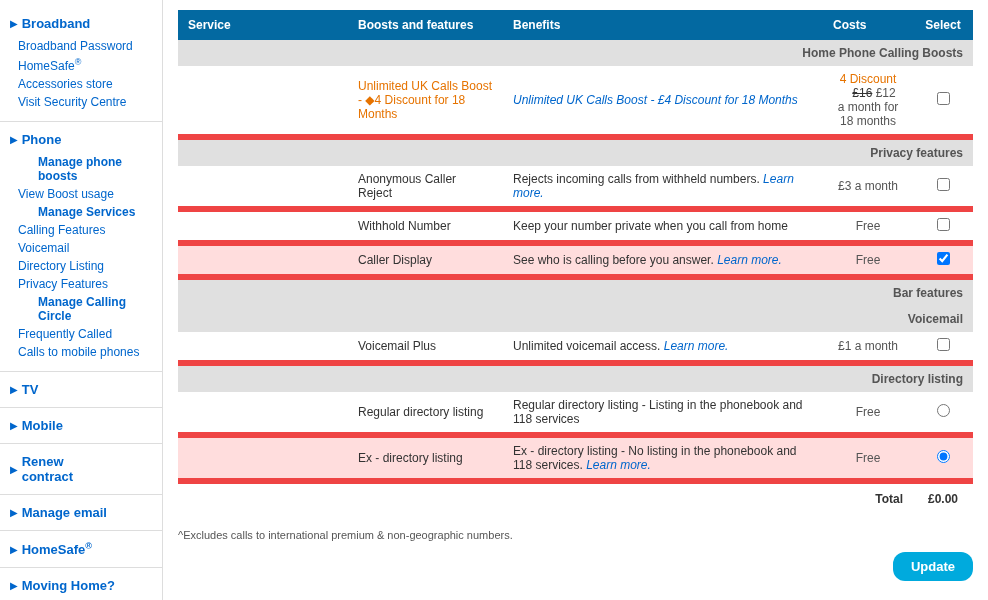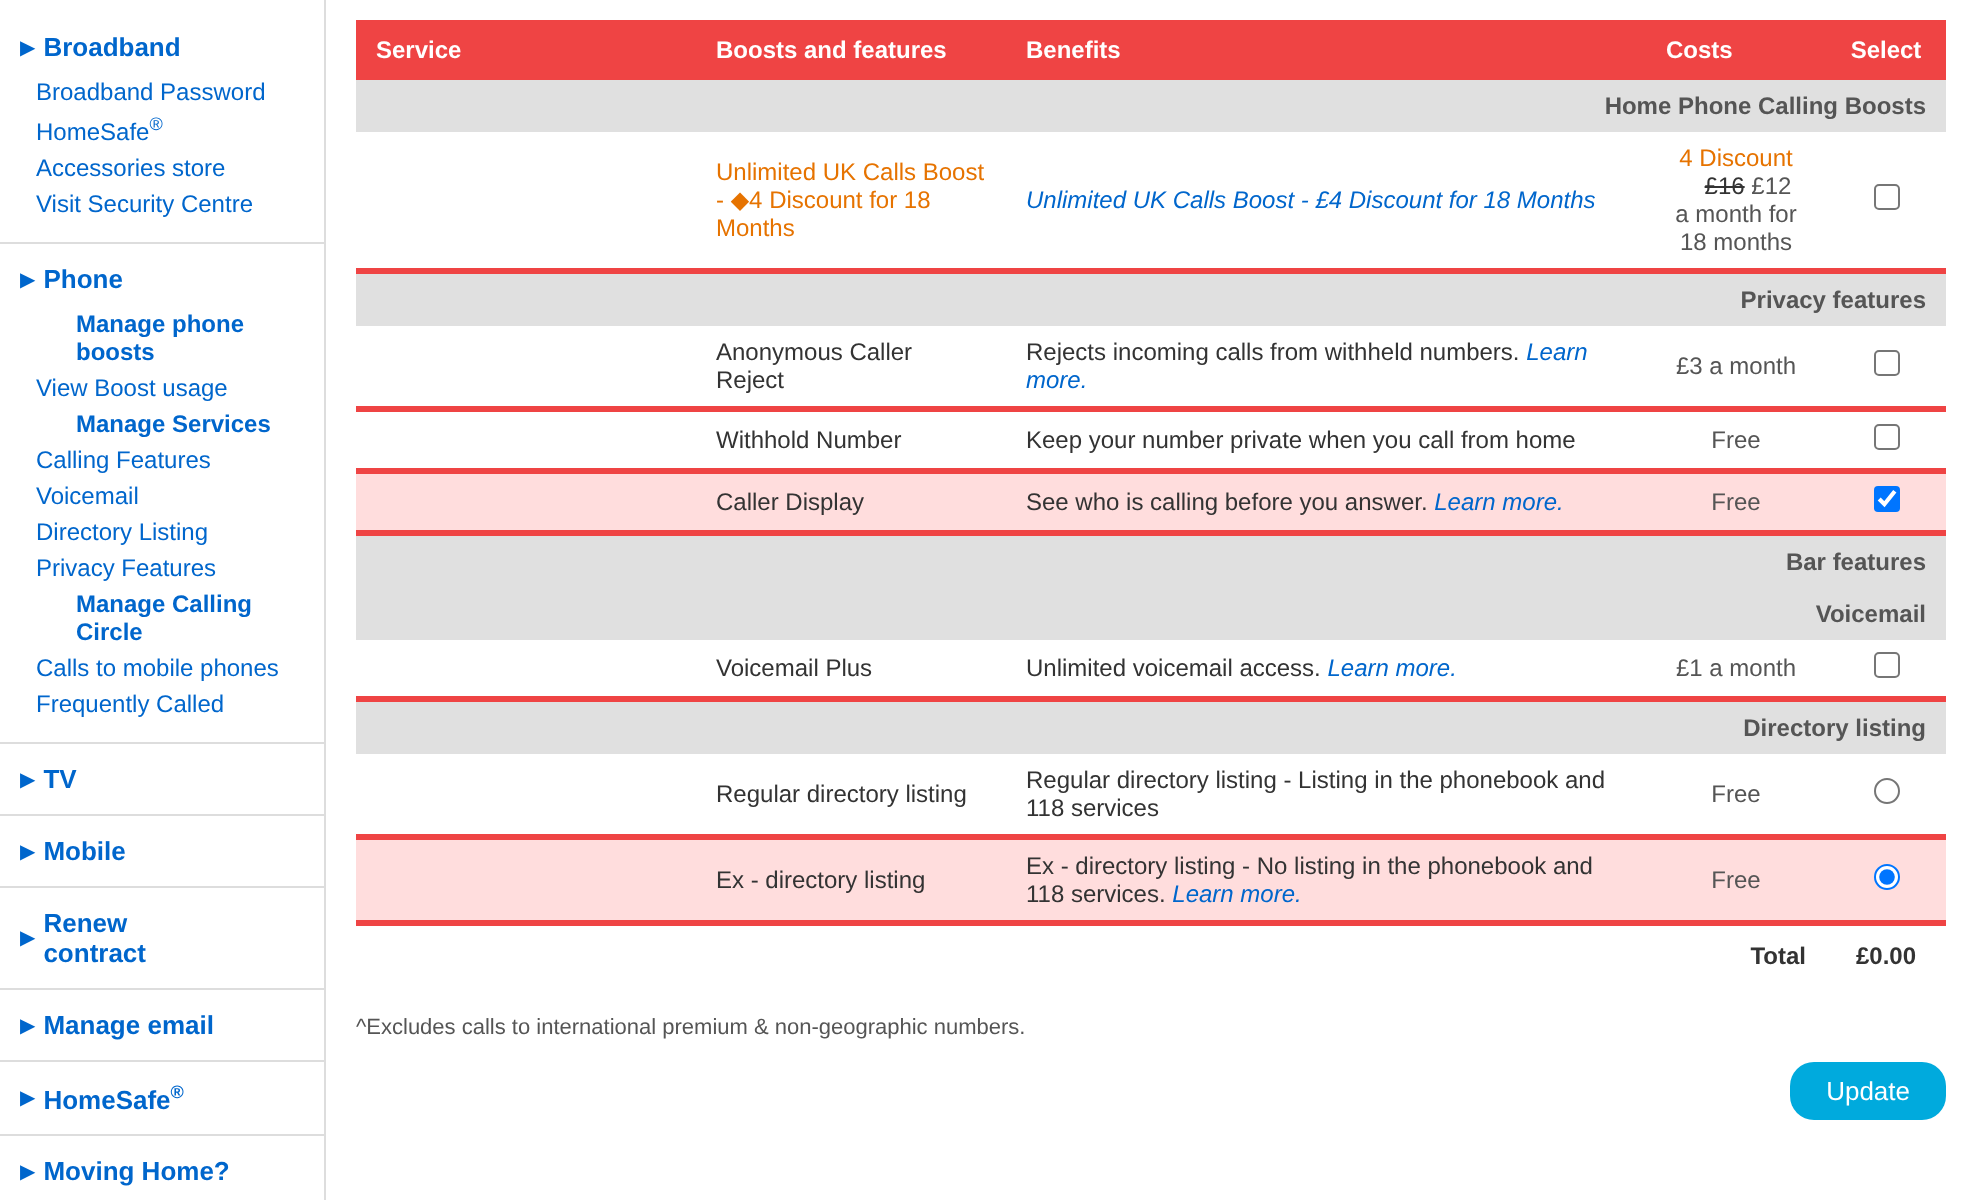--- a/index.html
+++ b/index.html
@@ -13,43 +13,43 @@
     .sidebar-sub-items { padding: 0 0 6px 18px; }
     .sidebar-sub-items a { display: block; color: #0066cc; text-decoration: none; padding: 2px 0; font-size: 12px; }
     .sidebar-sub-items a.bold { font-weight: bold; padding-left: 20px; }
     .sidebar-divider { height: 1px; background: #ddd; margin: 4px 0; }
 
     
     .main { flex: 1; padding: 10px 15px; overflow-y: auto; height: 600px; }
 
     
     table { width: 100%; border-collapse: collapse; font-size: 12px; }
-    thead tr th { background: #ef4444; color: #fff; padding: 8px 10px; text-align: left; font-weight: bold; }
+    thead tr th { background: #0369a1; color: #fff; padding: 8px 10px; text-align: left; font-weight: bold; }
     thead tr th.costs-col { width: 90px; }
 
     .section-row td { background: #e0e0e0; font-weight: bold; padding: 6px 10px; color: #333; vertical-align: top; text-align: right; }
     .section-row td.section-label { color: #555; font-size: 12px; }
 
-    .data-row td { padding: 6px 10px; border-bottom: 3px solid #ef4444; vertical-align: middle; background: #fff; }
+    .data-row td { padding: 6px 10px; border-bottom: 6px solid #ef4444; vertical-align: middle; background: #fff; }
     .data-row.highlight td { background: #fdd; }
     .data-row td.service-name { color: #333; }
     .data-row td.benefit-text { color: #333; }
     .data-row td.costs-text { text-align: center; color: #555; }
     .data-row td.select-col { text-align: center; }
 
     .strikethrough { text-decoration: line-through; color: #333; margin-left: 12px; }
     .orange { color: #e67300; }
     .blue-link { color: #0066cc; text-decoration: none; font-style: italic; }
 
     .total-row td { padding: 8px 10px; font-weight: bold; text-align: right; border-top: 2px solid #ccc; background: #fff; }
 
     .footnote { font-size: 11px; color: #555; margin-top: 10px; padding: 5px 0; }
 
     .update-btn-container { display: flex; justify-content: flex-end; margin-top: 6px; }
-    .update-btn { background: #00aadd; color: #fff; border: none; padding: 7px 18px; font-size: 13px; font-weight: normal; cursor: pointer; border-radius: 12px; }
+    .update-btn { background: #00aadd; color: #fff; border: none; padding: 7px 18px; font-size: 13px; font-weight: bold; cursor: pointer; border-radius: 12px; }
 
     .service-col { width: 170px; }
     .boost-col { width: 155px; }
     .benefit-col { }
     .costs-col { width: 90px; }
     .select-col-w { width: 60px; }
 
     sup { font-size: 9px; }
   </style>
 </head>
@@ -75,22 +75,22 @@
   </div>
   <div class="sidebar-sub-items">
     <a class="bold">Manage phone boosts</a>
     <a>View Boost usage</a>
     <a class="bold">Manage Services</a>
     <a>Calling Features</a>
     <a>Voicemail</a>
     <a>Directory Listing</a>
     <a>Privacy Features</a>
     <a class="bold">Manage Calling Circle</a>
+    <a>Frequently Called</a>
     <a>Calls to mobile phones</a>
-    <a>Frequently Called</a>
   </div>
   <div class="sidebar-divider"></div>
 
   <div class="sidebar-section-header">
     <span class="arrow">▶</span>
     <a>TV</a>
   </div>
   <div class="sidebar-divider"></div>
 
   <div class="sidebar-section-header">

